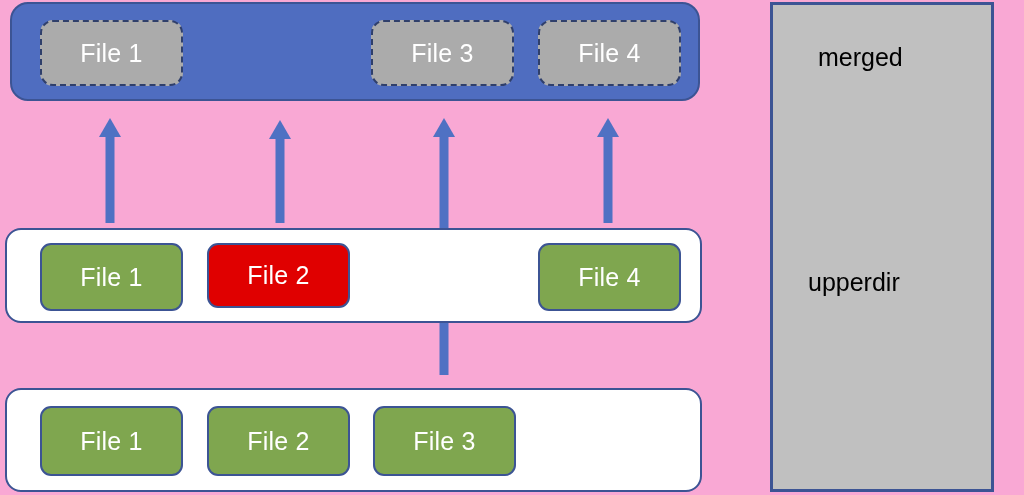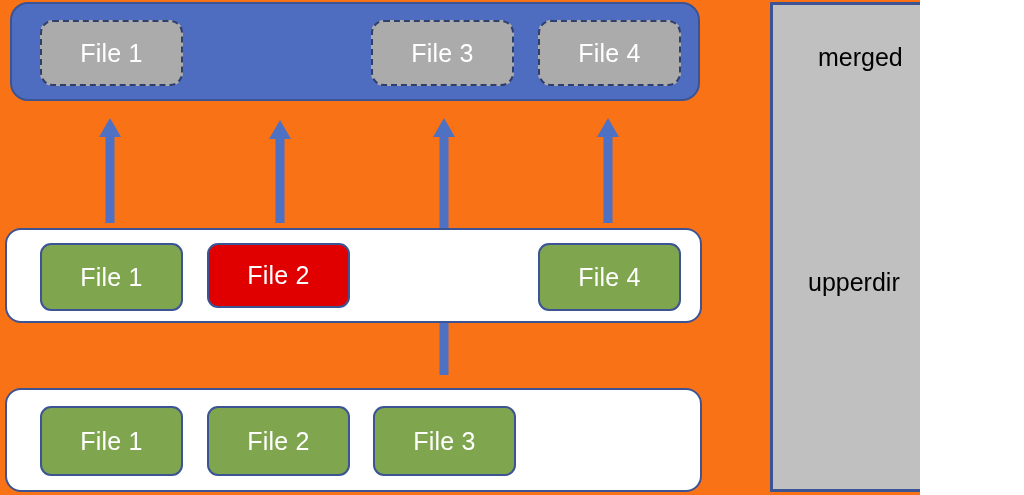--- a/index.html
+++ b/index.html
@@ -5,23 +5,23 @@
   html, body {
     margin: 0;
     padding: 0;
     background: #ffffff;
   }
   body {
     font-family: "Liberation Sans", sans-serif;
   }
   #canvas {
     position: relative;
-    width: 920px;
+    width: 1024px;
     height: 495px;
-    background: #f97316;
+    background: #f9a8d4;
     overflow: hidden;
   }
 
   
   .layer {
     position: absolute;
     box-sizing: border-box;
     border: 2px solid #3c5494;
     border-radius: 16px;
   }

